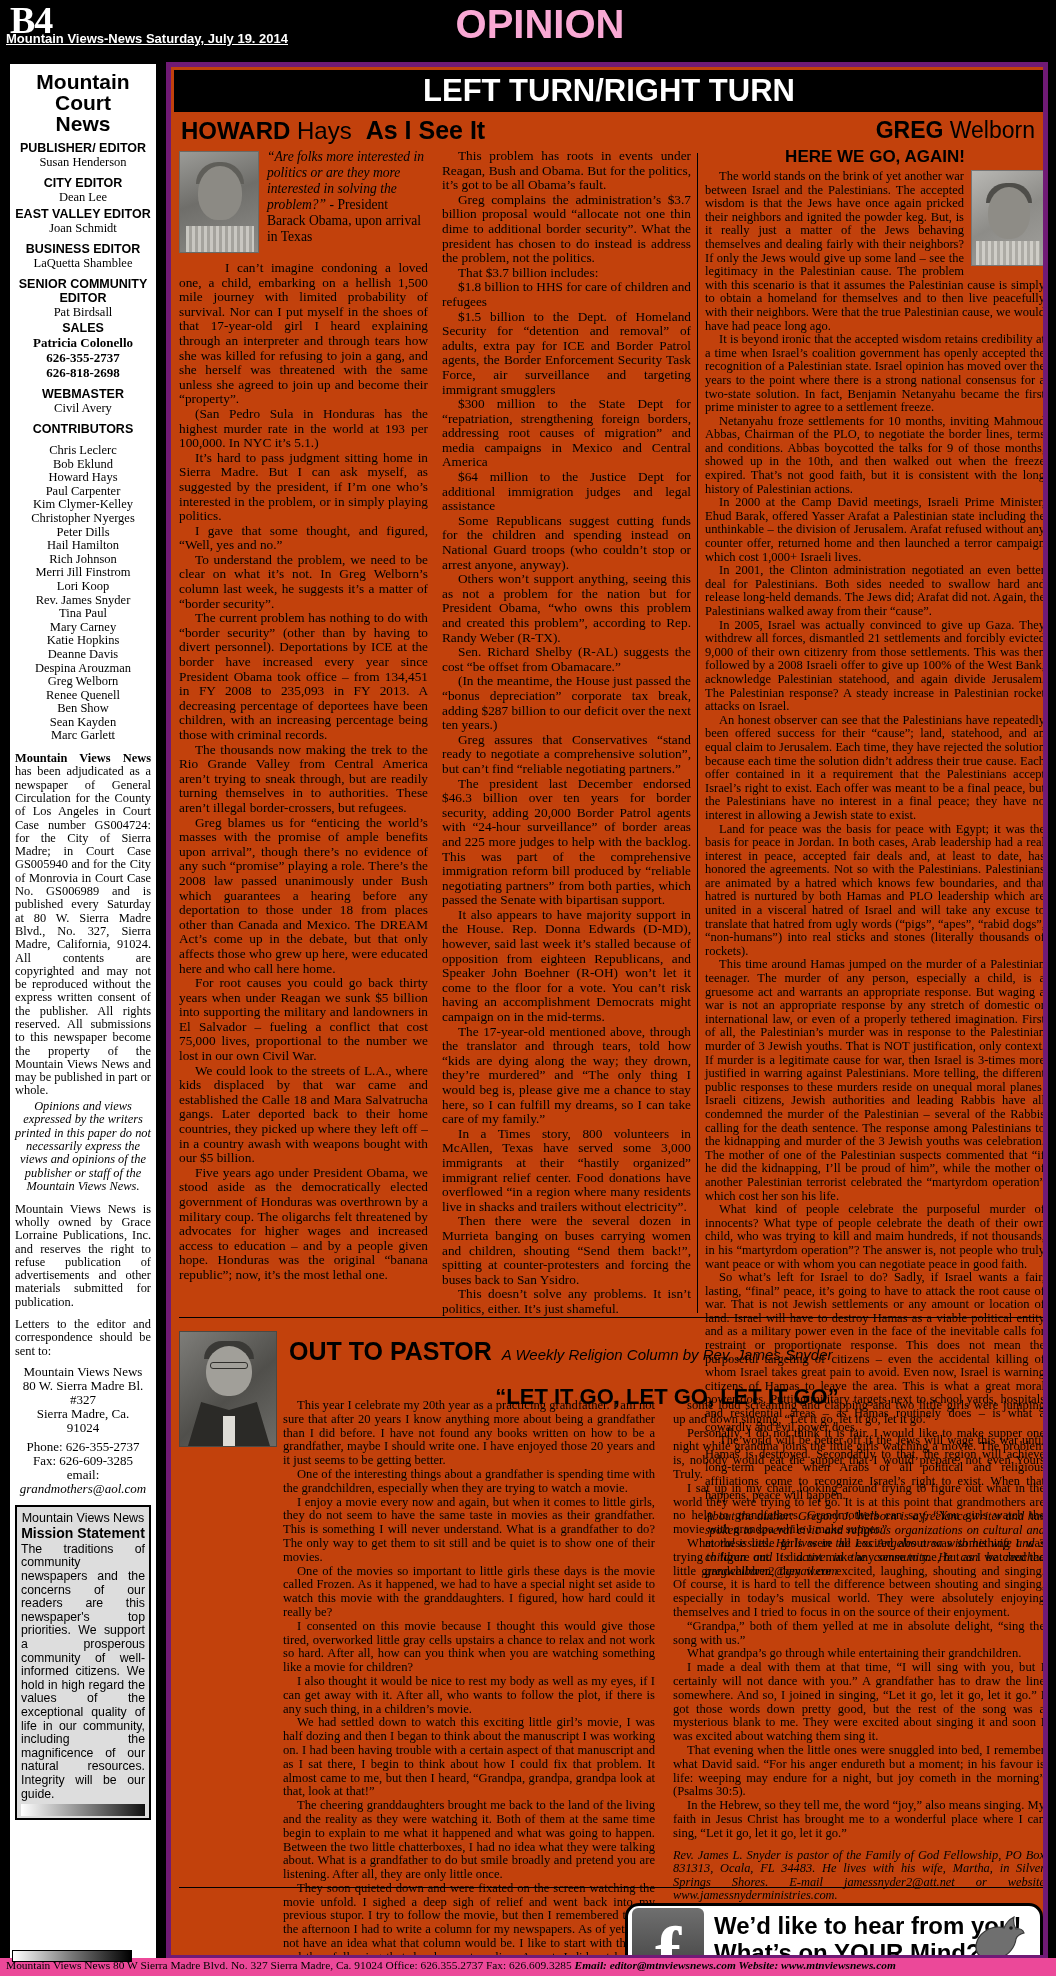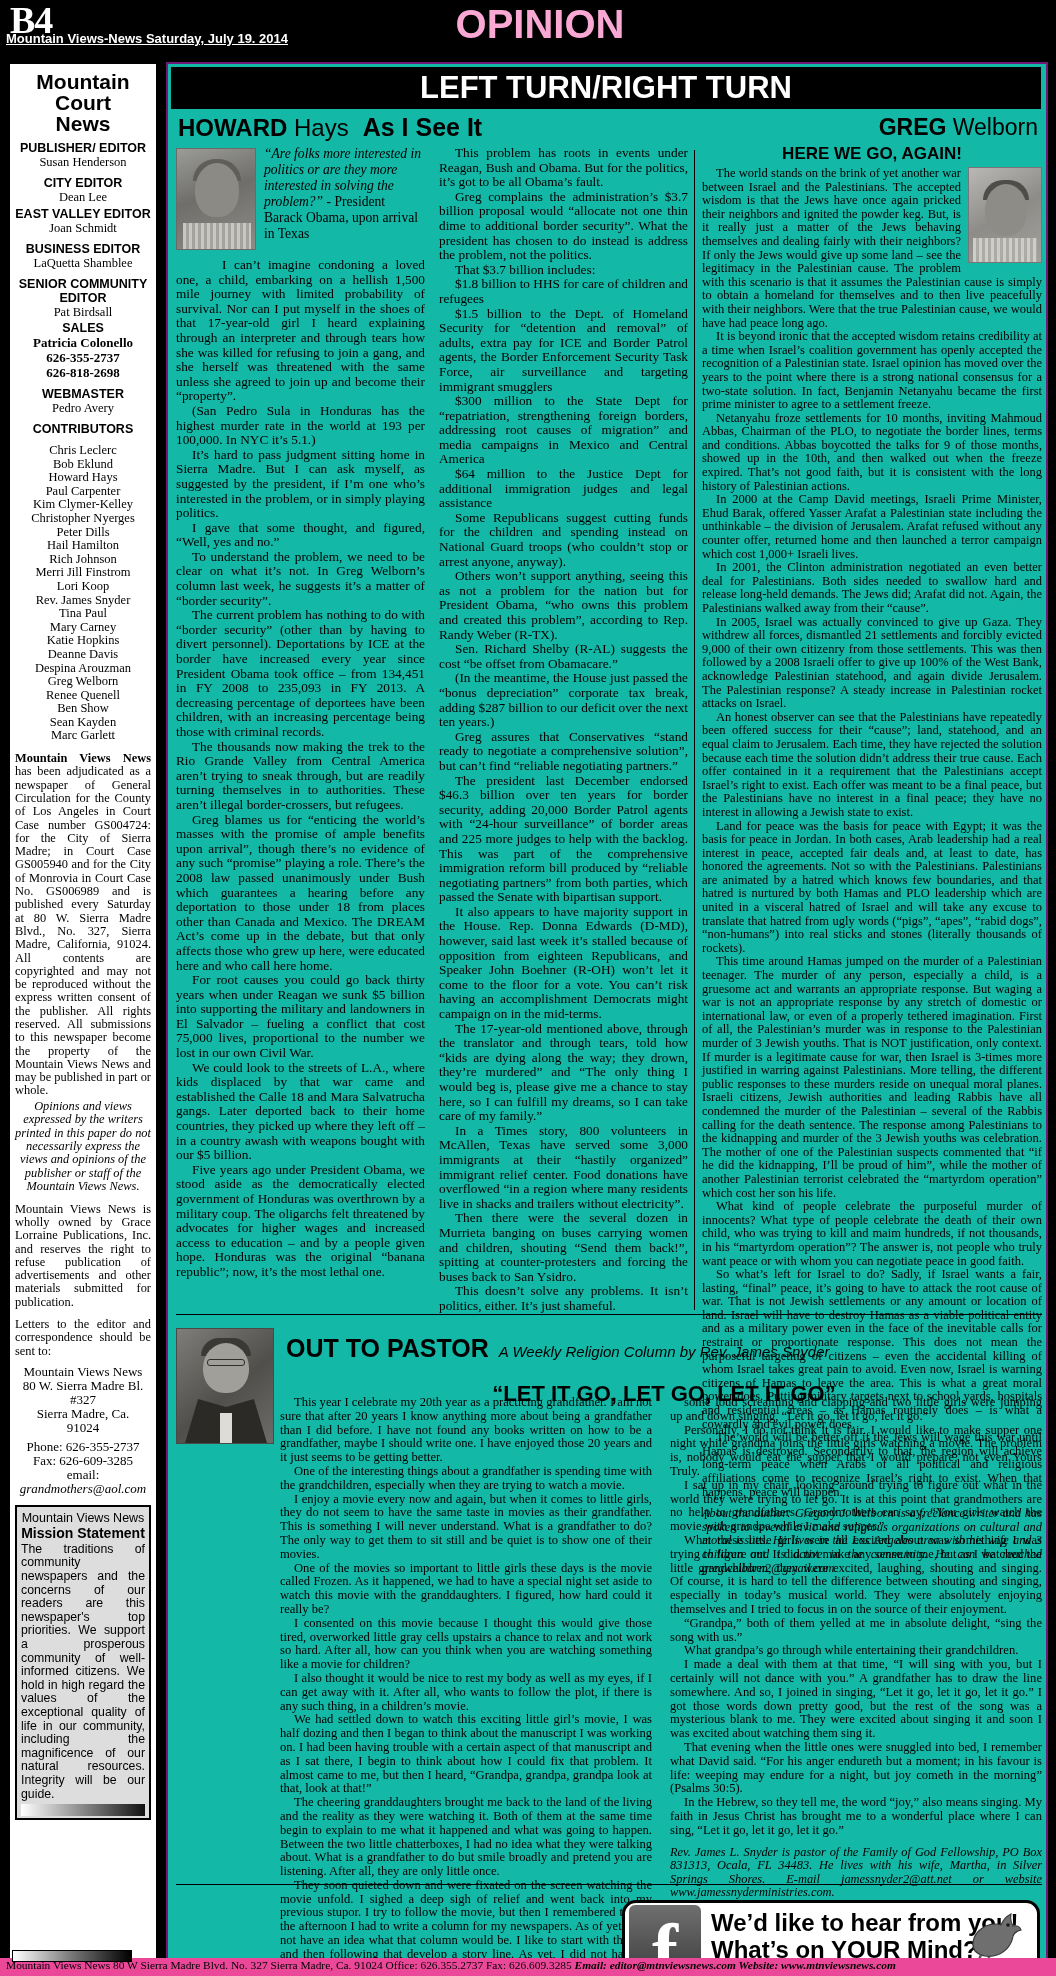--- a/index.html
+++ b/index.html
@@ -45,22 +45,22 @@
   .addr { text-align:center; font-family:"Liberation Serif", serif; font-size:13px; line-height:14px; margin-top:7px;}
   .mission-box { margin-top:9px; border:2px solid #000; background:#ddd; padding:4px 4px 2px 4px; }
   .mission-t1 { text-align:center; font-family:"Liberation Sans", sans-serif; font-size:12.5px; }
   .mission-t2 { text-align:center; font-family:"Liberation Sans", sans-serif; font-weight:bold; font-size:14px; }
   .mission-body { font-family:"Liberation Sans", sans-serif; font-size:12.3px; line-height:13.6px;
                   text-align:justify; margin-top:2px; }
   .mission-bar { height:12px; margin-top:3px;
                  background:linear-gradient(to right,#fff,#888,#111); }
 
   
-  .main { position:absolute; left:166px; top:62px; width:882px; height:1898px; background:#14b8a6;
-          border:2px solid #701a75; overflow:hidden; }
+  .main { position:absolute; left:166px; top:62px; width:882px; height:1898px; background:#c2410c;
+          border:5px solid #701a75; overflow:hidden; }
   .ltrt { position:absolute; left:3px; top:3px; width:870px; height:42px; background:#000; }
   .ltrt span { display:block; width:100%; text-align:center; color:#fff;
                font-family:"Liberation Sans", sans-serif; font-weight:bold; font-size:31px;
                line-height:42px; }
 
   .byline-left { position:absolute; left:10px; top:50px; font-family:"Liberation Sans", sans-serif;
                  font-size:24px; line-height:26px; white-space:nowrap; }
   .byline-left b { font-weight:bold; }
   .col-title { font-weight:bold; font-size:25px; margin-left:14px; }
   .byline-right { position:absolute; right:8px; top:50px; font-family:"Liberation Sans", sans-serif;
@@ -181,21 +181,21 @@
     <div class="person">LaQuetta Shamblee</div>
     <div class="role">SENIOR COMMUNITY EDITOR</div>
     <div class="person">Pat Birdsall</div>
 
     <div class="role" style="margin-top:2px">SALES</div>
     <div class="person-b">Patricia Colonello</div>
     <div class="person-b">626-355-2737</div>
     <div class="person-b">626-818-2698</div>
 
     <div class="role">WEBMASTER</div>
-    <div class="person">Pedro Avery</div>
+    <div class="person">Civil Avery</div>
 
     <div class="role">CONTRIBUTORS</div>
     <div class="contribs" id="contrib-list">
         <div>Chris Leclerc</div>
         <div>Bob Eklund</div>
         <div>Howard Hays</div>
         <div>Paul Carpenter</div>
         <div>Kim Clymer-Kelley</div>
         <div>Christopher  Nyerges</div>
         <div>Peter Dills</div>

